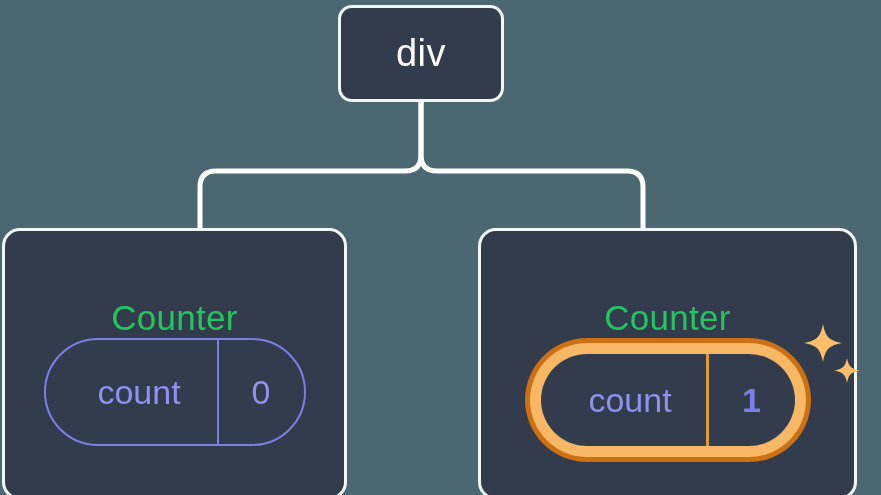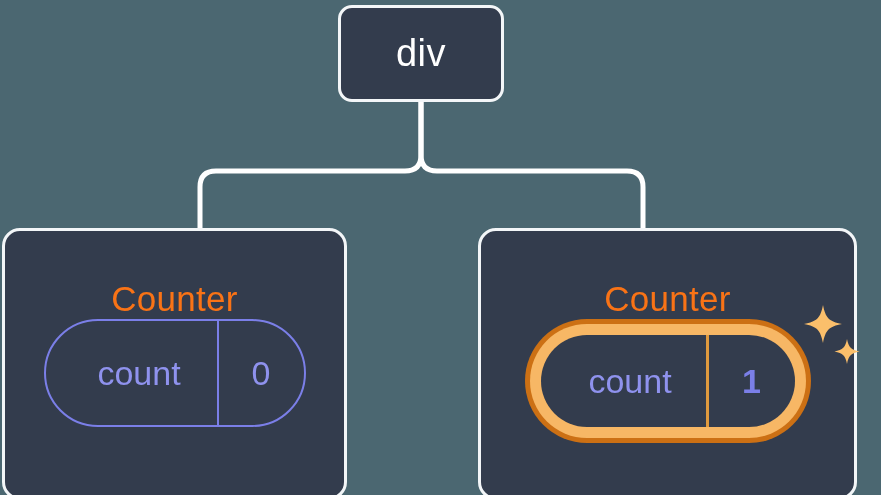--- a/index.html
+++ b/index.html
@@ -62,22 +62,22 @@
     height: 272px;
   }
   #node-counter-right {
     left: 478px;
     top: 228px;
     width: 379px;
     height: 272px;
   }
   .counter-card .node-title {
     font-size: 35px;
-    color: #f97316;
-    margin-top: 48px;
+    color: #22c55e;
+    margin-top: 67px;
     letter-spacing: 0.3px;
   }
   
   .pill-wrap {
     position: relative;
   }
   .pill {
     position: relative;
     display: flex;
     align-items: stretch;

